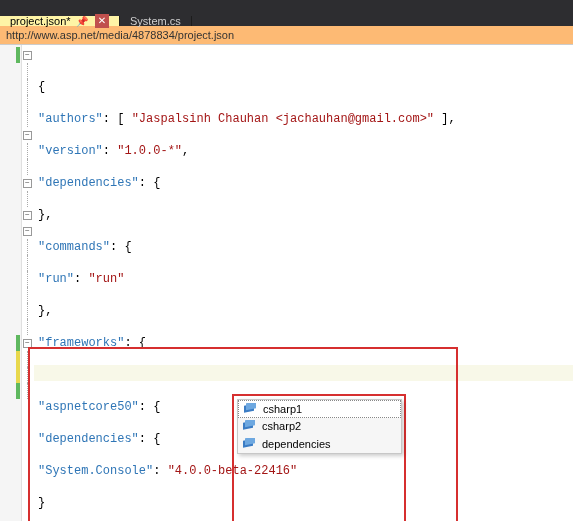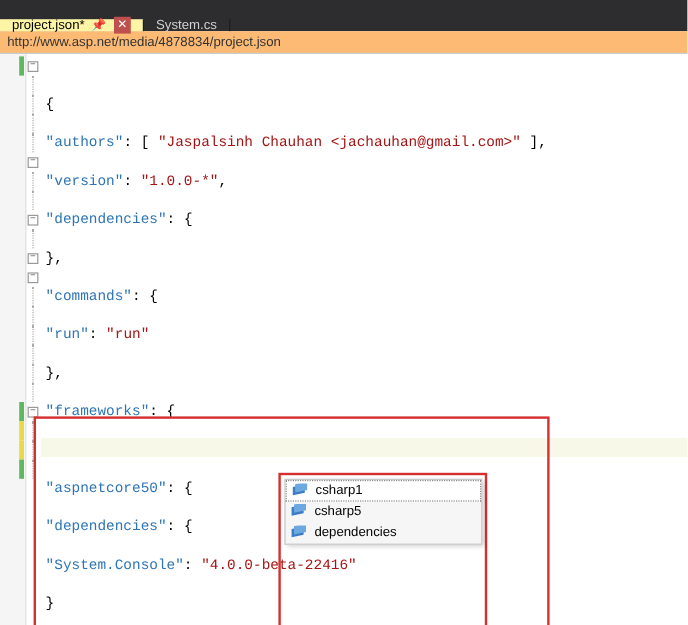--- a/index.html
+++ b/index.html
@@ -196,21 +196,21 @@
             <rect x="1" y="3" width="10" height="7" fill="#3b7cc4" transform="skewY(-12)"></rect>
             <rect x="3" y="1" width="10" height="7" fill="#6ea8e0" transform="skewY(-12)"></rect>
           </svg></span>
     <span>csharp1</span>
   </div>
   <div class="intellisense-item">
     <span class="intellisense-icon"><svg width="14" height="12">
             <rect x="1" y="3" width="10" height="7" fill="#3b7cc4" transform="skewY(-12)"></rect>
             <rect x="3" y="1" width="10" height="7" fill="#6ea8e0" transform="skewY(-12)"></rect>
           </svg></span>
-    <span>csharp5</span>
+    <span>csharp2</span>
   </div>
   <div class="intellisense-item">
     <span class="intellisense-icon"><svg width="14" height="12">
             <rect x="1" y="3" width="10" height="7" fill="#3b7cc4" transform="skewY(-12)"></rect>
             <rect x="3" y="1" width="10" height="7" fill="#6ea8e0" transform="skewY(-12)"></rect>
           </svg></span>
     <span>dependencies</span>
   </div>
 </div>
 

